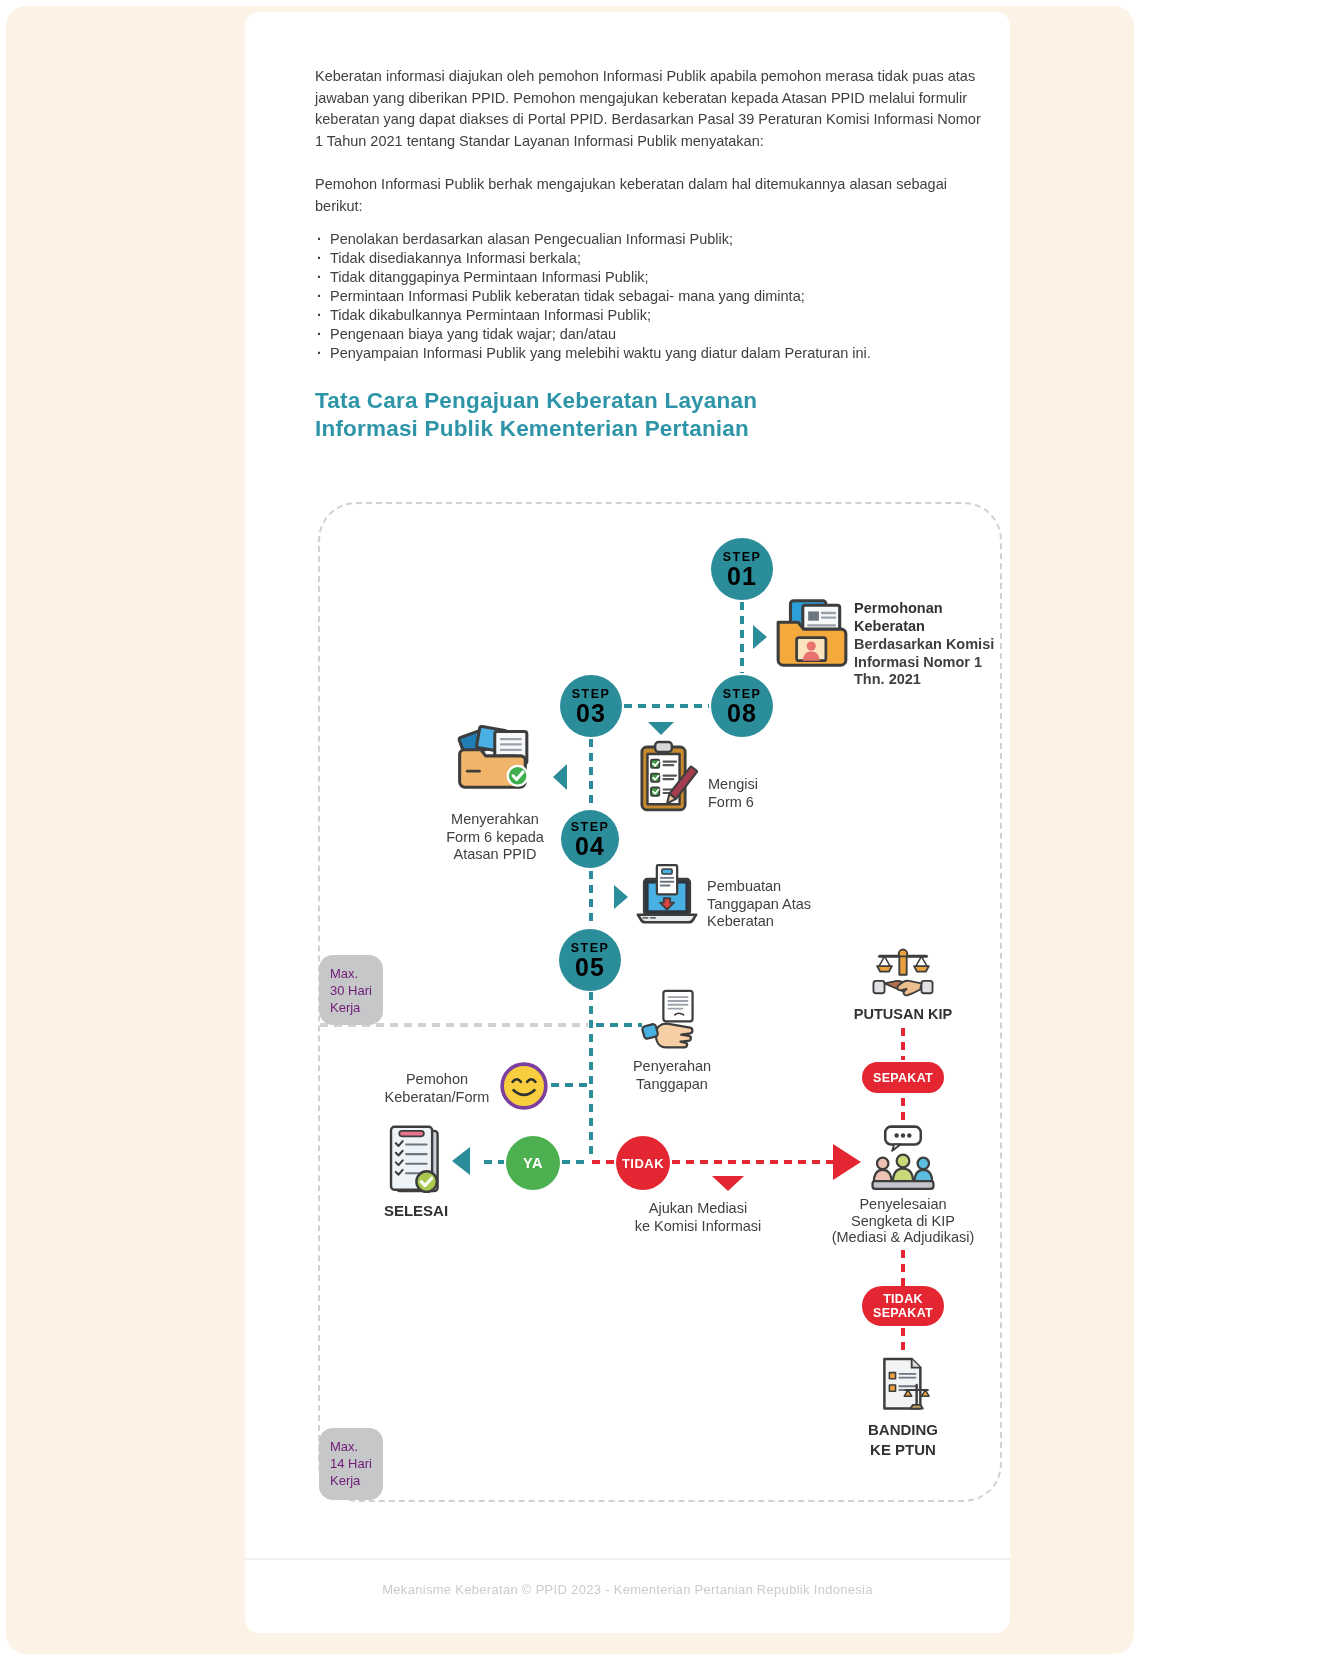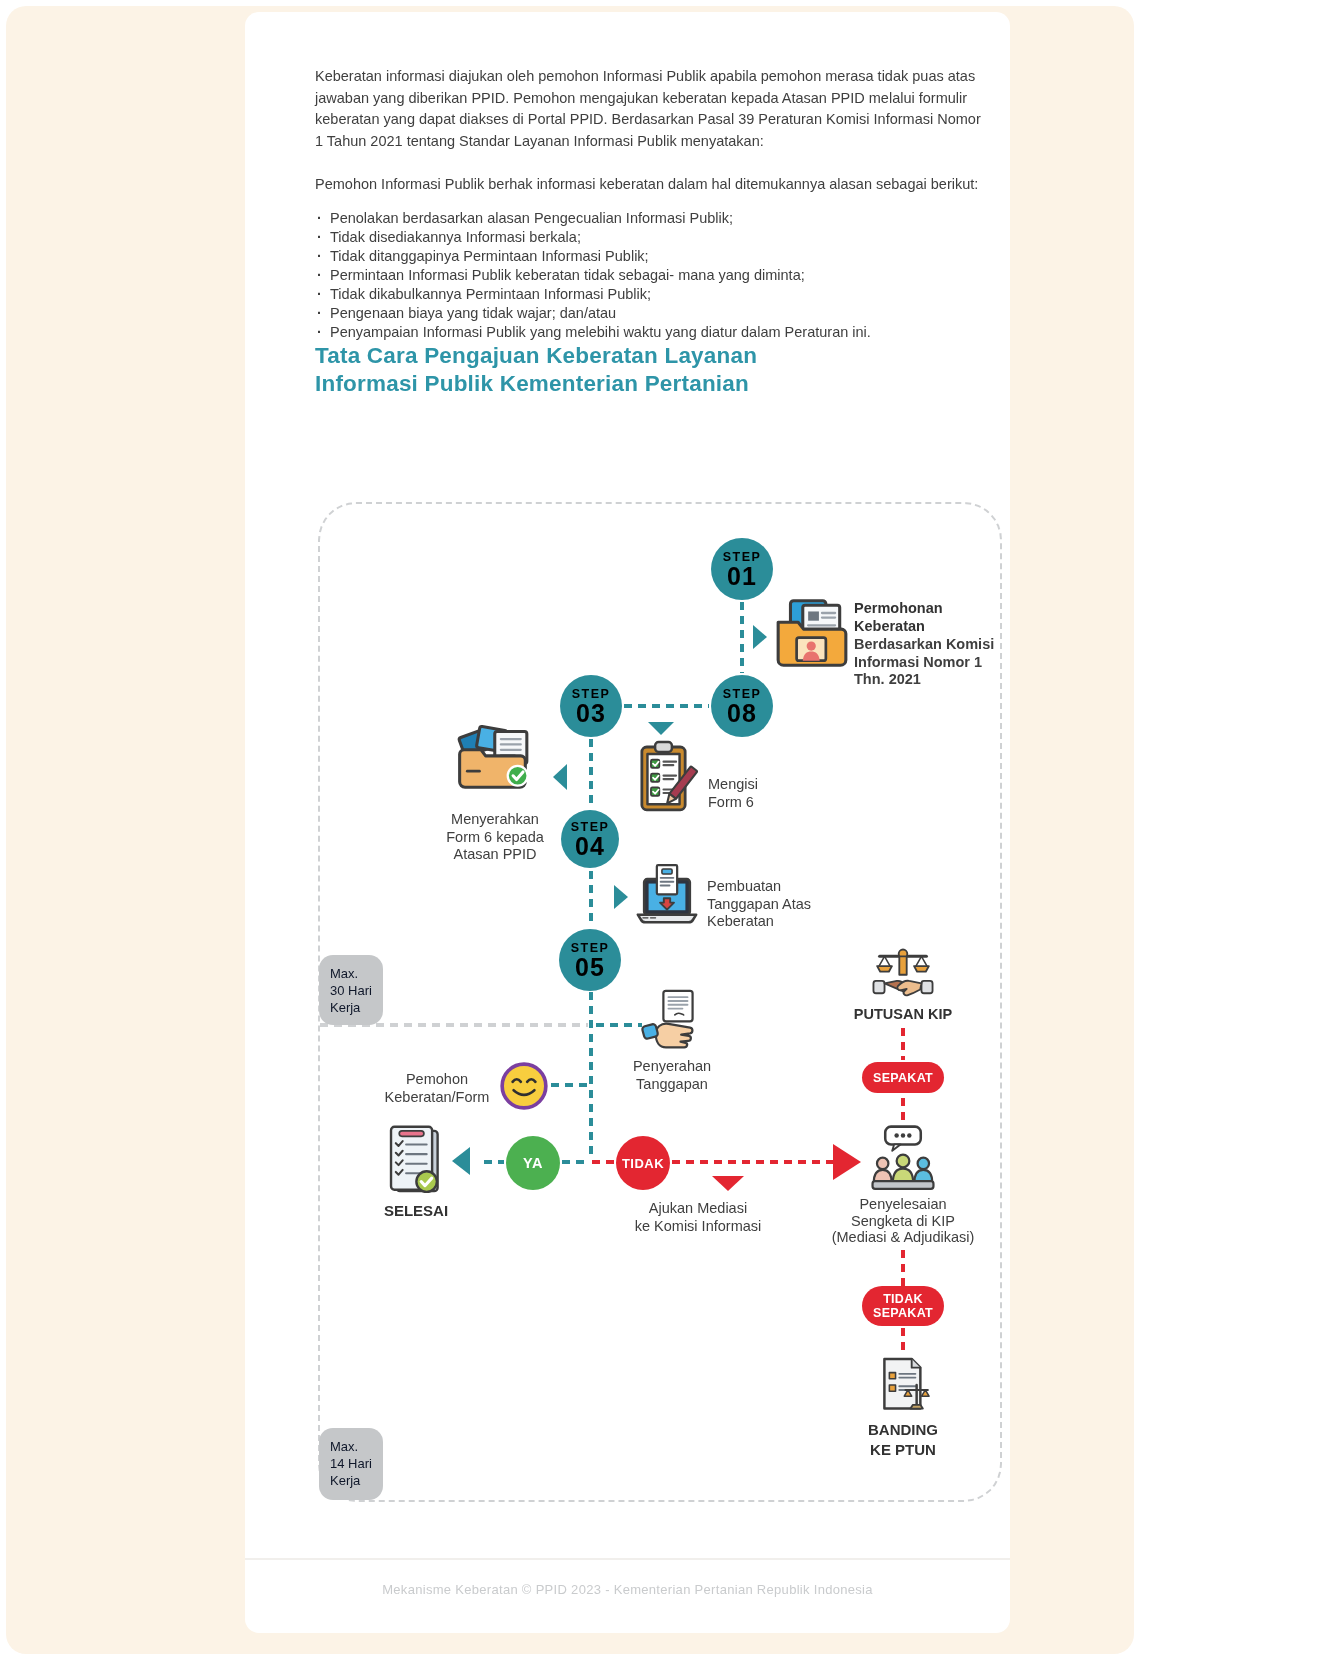--- a/index.html
+++ b/index.html
@@ -8,21 +8,21 @@
   .canvas { position:relative; width:1140px; height:1660px; background:#fff; overflow:hidden; }
   .bg { position:absolute; inset:6px; background:#fcf3e6; border-radius:20px; }
   .card { position:absolute; left:245px; top:12px; width:765px; height:1621px; background:#fff; border-radius:14px; }
 
   
   .article { position:absolute; left:315px; top:66px; width:668px; color:#3f3f3f; font-size:14.5px; line-height:21.5px; }
   .article p.second { margin-top:22px; }
   .reasons { list-style:none; margin-top:13px; line-height:19px; }
   .reasons li { padding-left:15px; position:relative; }
   .reasons li::before { content:"·"; position:absolute; left:2px; top:0; font-weight:700; }
-  .heading { font-size:22.5px; line-height:28px; font-weight:700; color:#2e95a8; white-space:pre-line; letter-spacing:.2px; }
+  .heading { margin-top:24px; font-size:22.5px; line-height:28px; font-weight:700; color:#2e95a8; white-space:pre-line; letter-spacing:.2px; }
 
   
   .flow-frame { position:absolute; left:318px; top:502px; width:684px; height:1000px; border:2px dashed #cfd1d3; border-radius:38px; }
 
   
   .dash { position:absolute; --c:#2b8d99; }
   .dash.h { height:3.5px; background-image:repeating-linear-gradient(90deg, var(--c) 0 8px, transparent 8px 14px); }
   .dash.v { width:3.5px; background-image:repeating-linear-gradient(180deg, var(--c) 0 8px, transparent 8px 14px); }
   .dash.red { --c:#e32631; }
   .dash.gray { --c:#cfd1d3; }
@@ -45,21 +45,21 @@
   
   .decision { position:absolute; width:54px; height:54px; border-radius:50%; color:#fff;
               display:flex; align-items:center; justify-content:center; font-weight:700; }
   .decision.green { background:#4cb050; font-size:14.5px; letter-spacing:.5px; }
   .decision.redc  { background:#e32631; font-size:13px; letter-spacing:.5px; }
 
   
   .pill { position:absolute; background:#e32631; color:#fff; border-radius:20px; display:flex; align-items:center;
           justify-content:center; text-align:center; font-weight:700; font-size:12.5px; line-height:14px;
           white-space:pre-line; letter-spacing:.3px; }
-  .duration { position:absolute; width:64px; background:#c5c7c9; border-radius:14px; color:#0f172a;
+  .duration { position:absolute; width:64px; background:#c5c7c9; border-radius:14px; color:#701a75;
               font-size:13px; line-height:17px; padding:10px 0 0 11px; white-space:pre-line; }
 
   
   .flabel { position:absolute; font-size:14.5px; line-height:17.5px; color:#3f3f3f; white-space:pre-line; }
   .flabel.b { font-weight:700; color:#323232; }
   .flabel.c { text-align:center; }
 
   .icon { position:absolute; }
   .icon svg { display:block; width:100%; height:100%; }
 
@@ -69,21 +69,21 @@
 </style>
 </head>
 <body>
 
 <div class="canvas">
   <div class="bg"></div>
   <div class="card"></div>
 
   <div class="article">
     <p>Keberatan informasi diajukan oleh pemohon Informasi Publik apabila pemohon merasa tidak puas atas jawaban yang diberikan PPID. Pemohon mengajukan keberatan kepada Atasan PPID melalui formulir keberatan yang dapat diakses di Portal PPID. Berdasarkan Pasal 39 Peraturan Komisi Informasi Nomor 1 Tahun 2021 tentang Standar Layanan Informasi Publik menyatakan:</p>
-    <p class="second">Pemohon Informasi Publik berhak informasi keberatan dalam hal ditemukannya alasan sebagai berikut:</p>
+    <p class="second">Pemohon Informasi Publik berhak mengajukan keberatan dalam hal ditemukannya alasan sebagai berikut:</p>
     <ul class="reasons">
       <li>Penolakan berdasarkan alasan Pengecualian Informasi Publik;</li>
       <li>Tidak disediakannya Informasi berkala;</li>
       <li>Tidak ditanggapinya Permintaan Informasi Publik;</li>
       <li>Permintaan Informasi Publik keberatan tidak sebagai- mana yang diminta;</li>
       <li>Tidak dikabulkannya Permintaan Informasi Publik;</li>
       <li>Pengenaan biaya yang tidak wajar; dan/atau</li>
       <li>Penyampaian Informasi Publik yang melebihi waktu yang diatur dalam Peraturan ini.</li>
     </ul>
     <h2 class="heading">Tata Cara Pengajuan Keberatan Layanan

